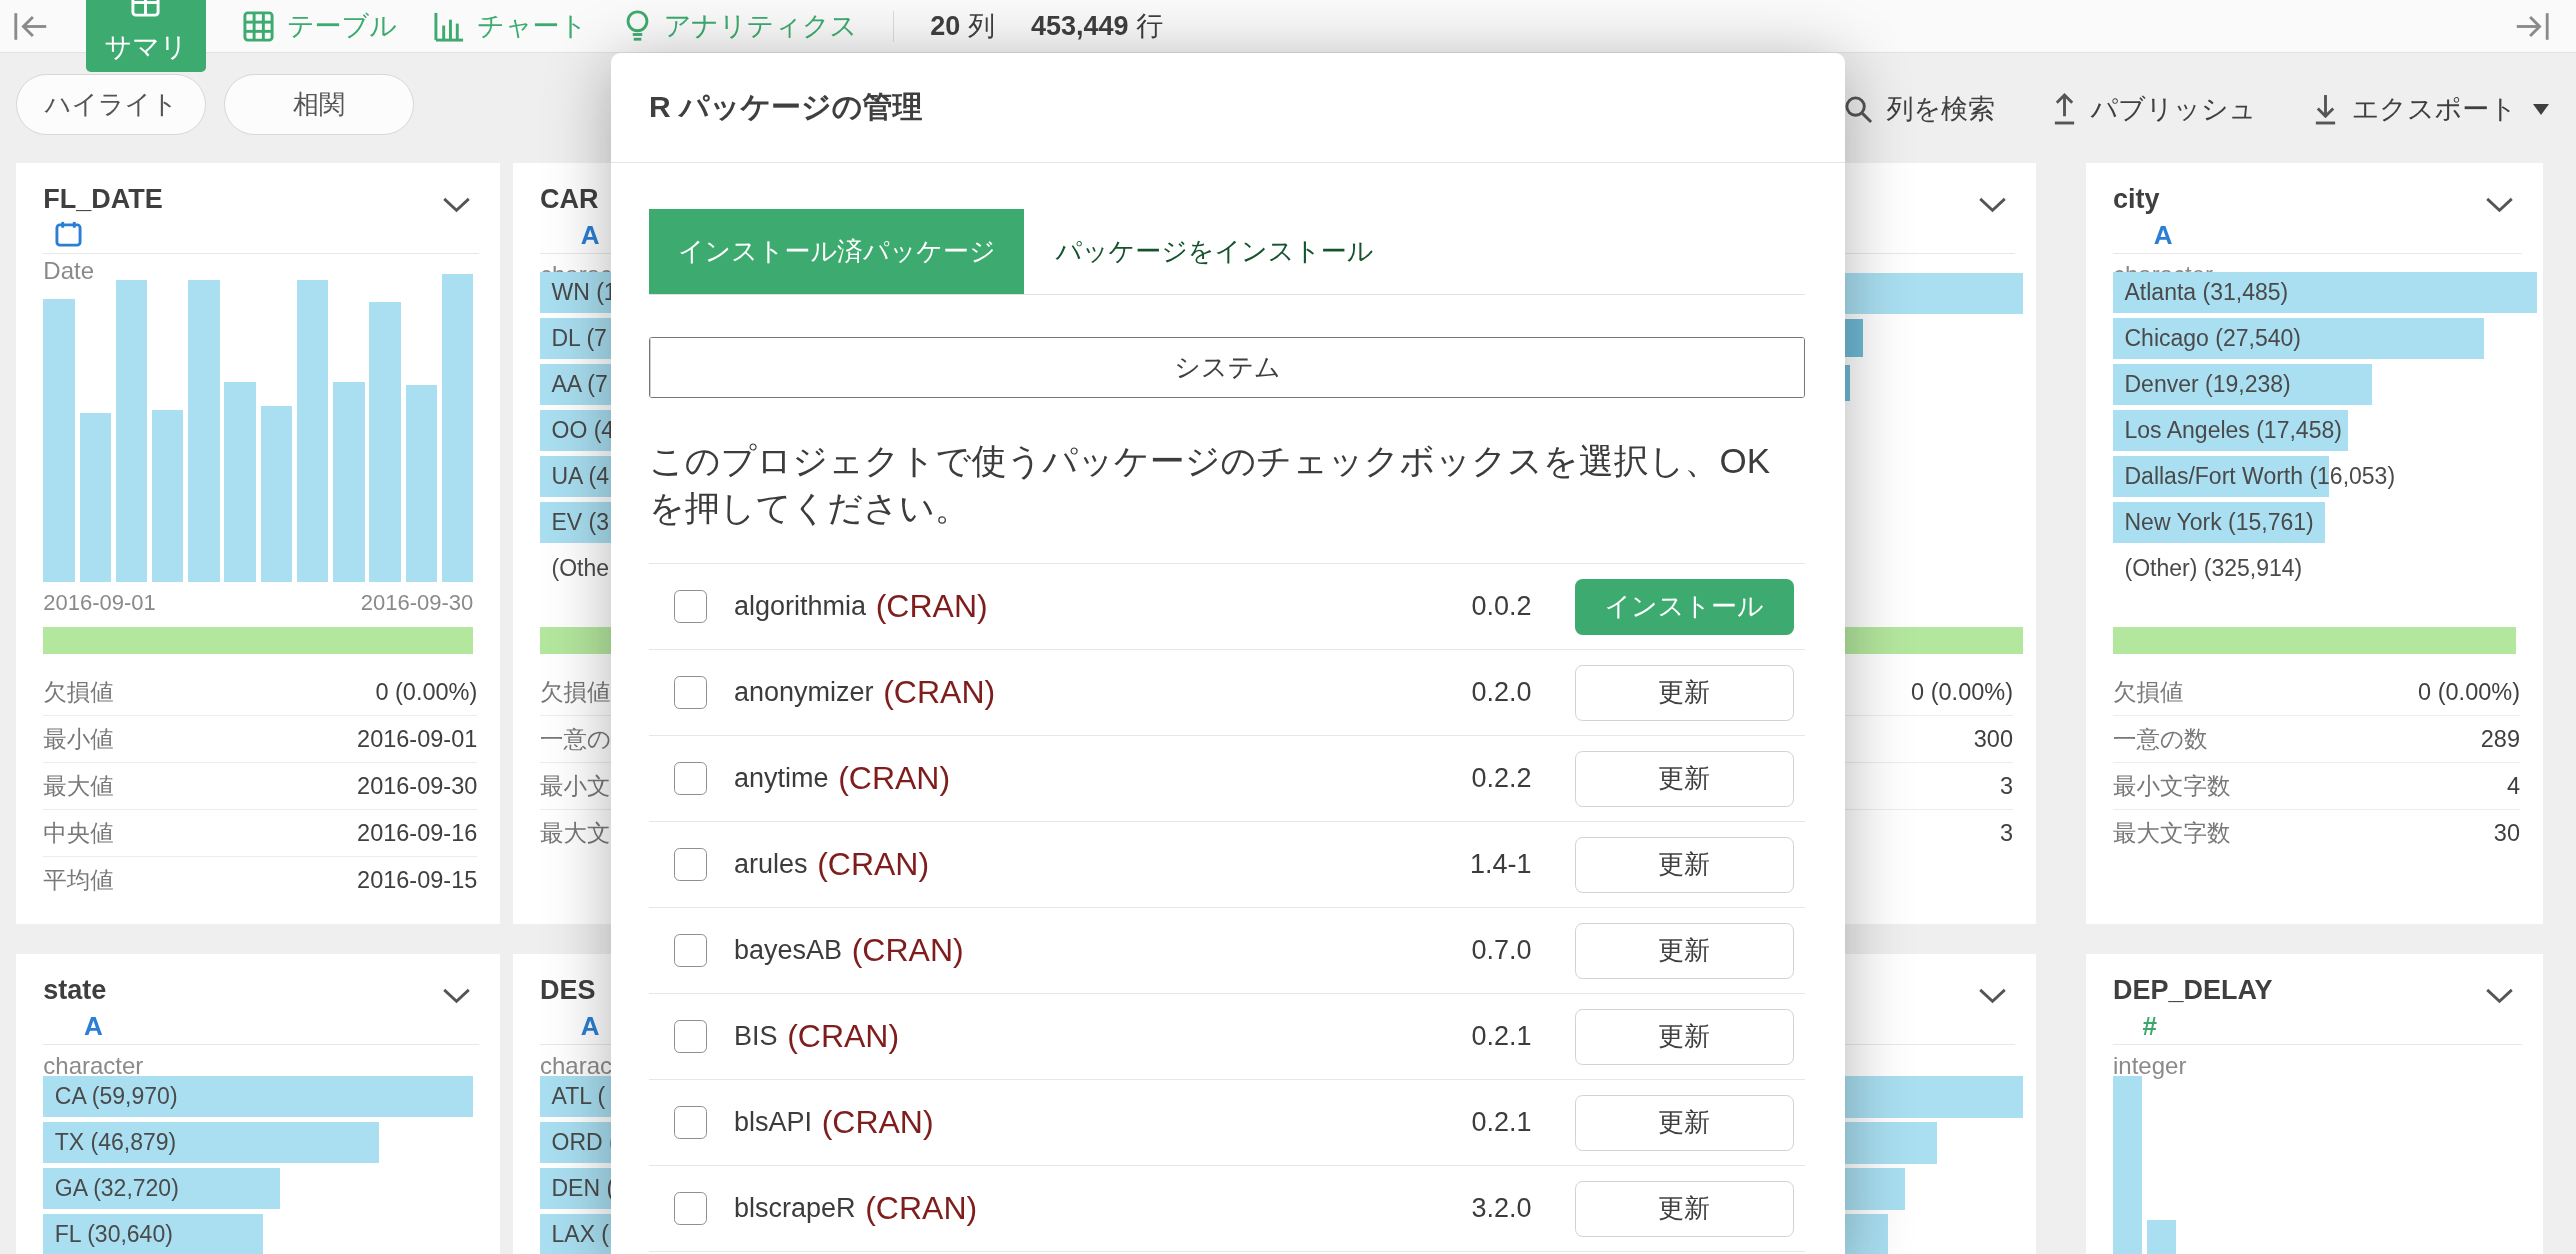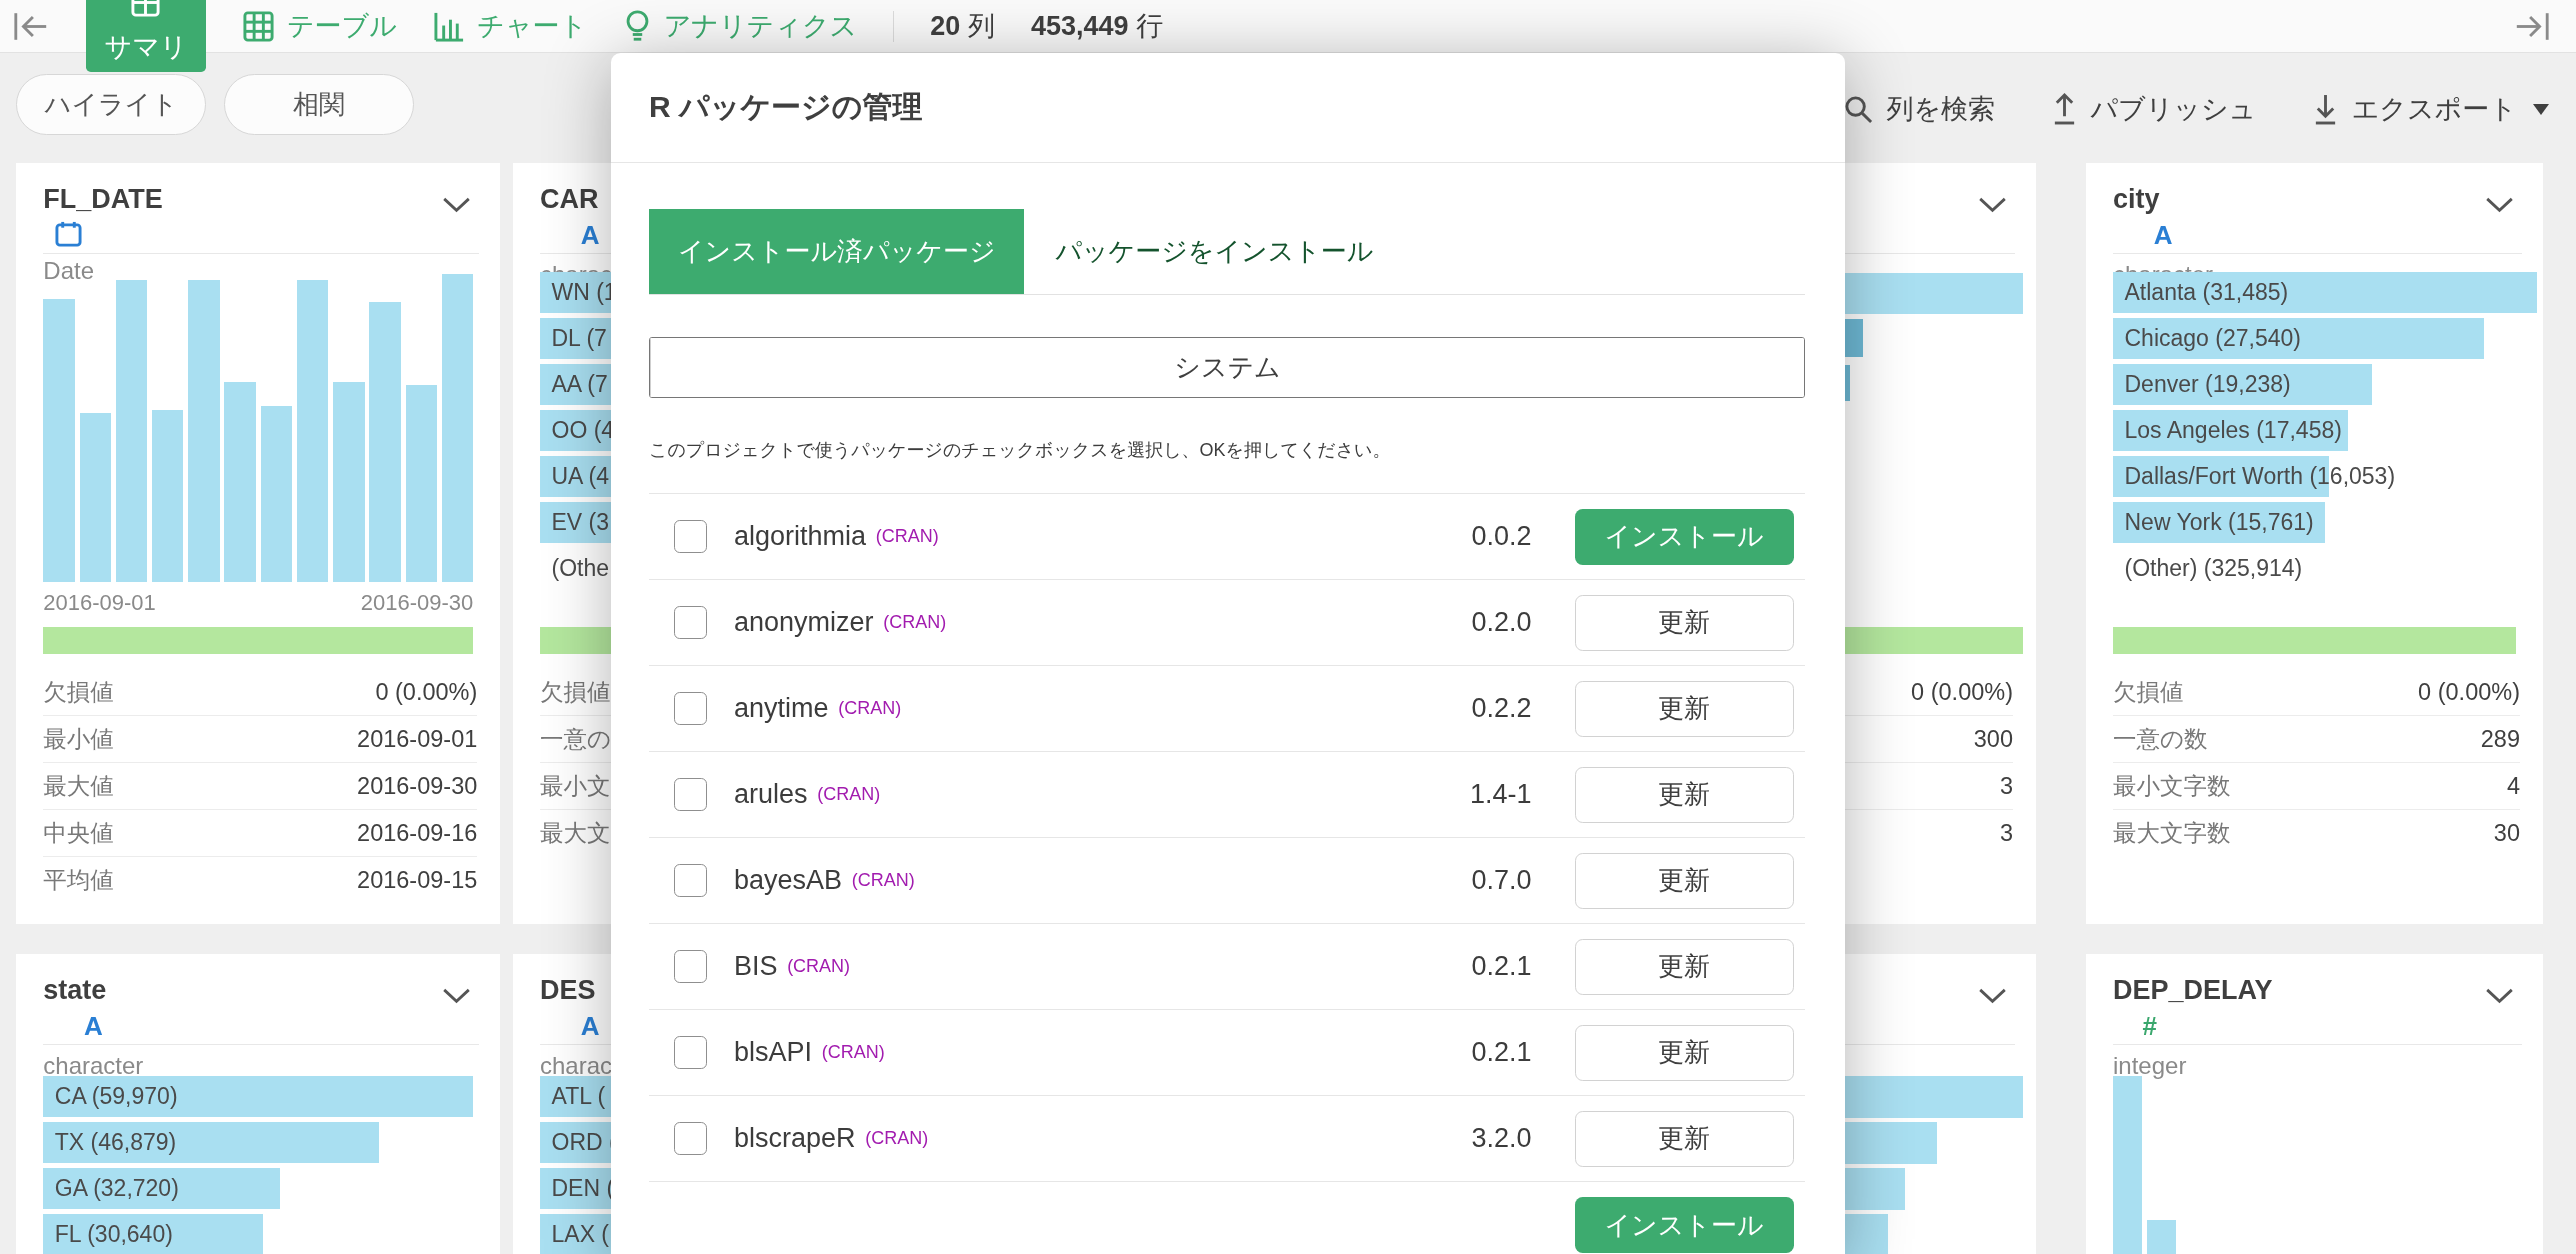--- a/index.html
+++ b/index.html
@@ -58,27 +58,27 @@
           font-size:30px;font-weight:600;color:#3f3f3f;}
   .m-body{padding:0 40px 0 38px;}
   .m-tabs{margin-top:34px;border-bottom:1.9px solid #e2e2e2;display:flex;align-items:flex-end;}
   .m-tab{font-size:26px;padding:25px 29px;cursor:pointer;white-space:nowrap;}
   .m-tab.on{background:#3dab6f;color:#fff;margin-top:12px;}
   .m-tab.off{color:#14532d;margin-left:1.9px;}
   .seg{margin-top:42px;display:flex;height:59px;border:1px solid #767676;border-radius:2.9px;overflow:hidden;}
   .seg-item{flex:1;display:flex;align-items:center;justify-content:center;font-size:26px;cursor:pointer;}
   .seg-item.on{background:#6d6d6d;color:#fff;}
   .seg-item.off{background:#fff;color:#3f3f3f;border-left:1px solid #cfcfcf;}
-  .m-desc{margin-top:40px;font-size:18px;color:#3c3c3c;}
+  .m-desc{margin-top:40px;font-size:35px;color:#3c3c3c;}
   .pkg-list{margin-top:31px;border-top:1px solid #e6e6e6;}
   .pkg-row{height:86px;display:flex;align-items:center;border-bottom:1px solid #e6e6e6;
            padding:0 11.5px 0 25px;box-sizing:border-box;}
   .cb{width:31px;height:31px;border:1.9px solid #8f8f8f;border-radius:5.7px;background:#fff;flex:none;cursor:pointer;}
   .pkg-name{font-size:27px;color:#3c3c3c;margin-left:27px;white-space:nowrap;}
-  .pkg-src{font-size:18px;color:#a21caf;margin-left:9.6px;white-space:nowrap;}
+  .pkg-src{font-size:32px;color:#7f1d1d;margin-left:9.6px;white-space:nowrap;}
   .spacer{flex:1;}
   .pkg-ver{font-size:27px;color:#3c3c3c;width:144px;text-align:right;margin-right:43px;white-space:nowrap;}
   .btn{width:219px;height:56px;border-radius:7.7px;font-size:26px;display:flex;align-items:center;
        justify-content:center;box-sizing:border-box;flex:none;cursor:pointer;}
   .btn.update{background:#fff;border:1.9px solid #d2d2d2;color:#3f3f3f;}
   .btn.install{background:#3dab6f;border:none;color:#fff;}
   .pkg-row.partial{border-bottom:none;height:124px;align-items:flex-start;padding-top:15.3px;}
 </style>
 </head>
 <body>

